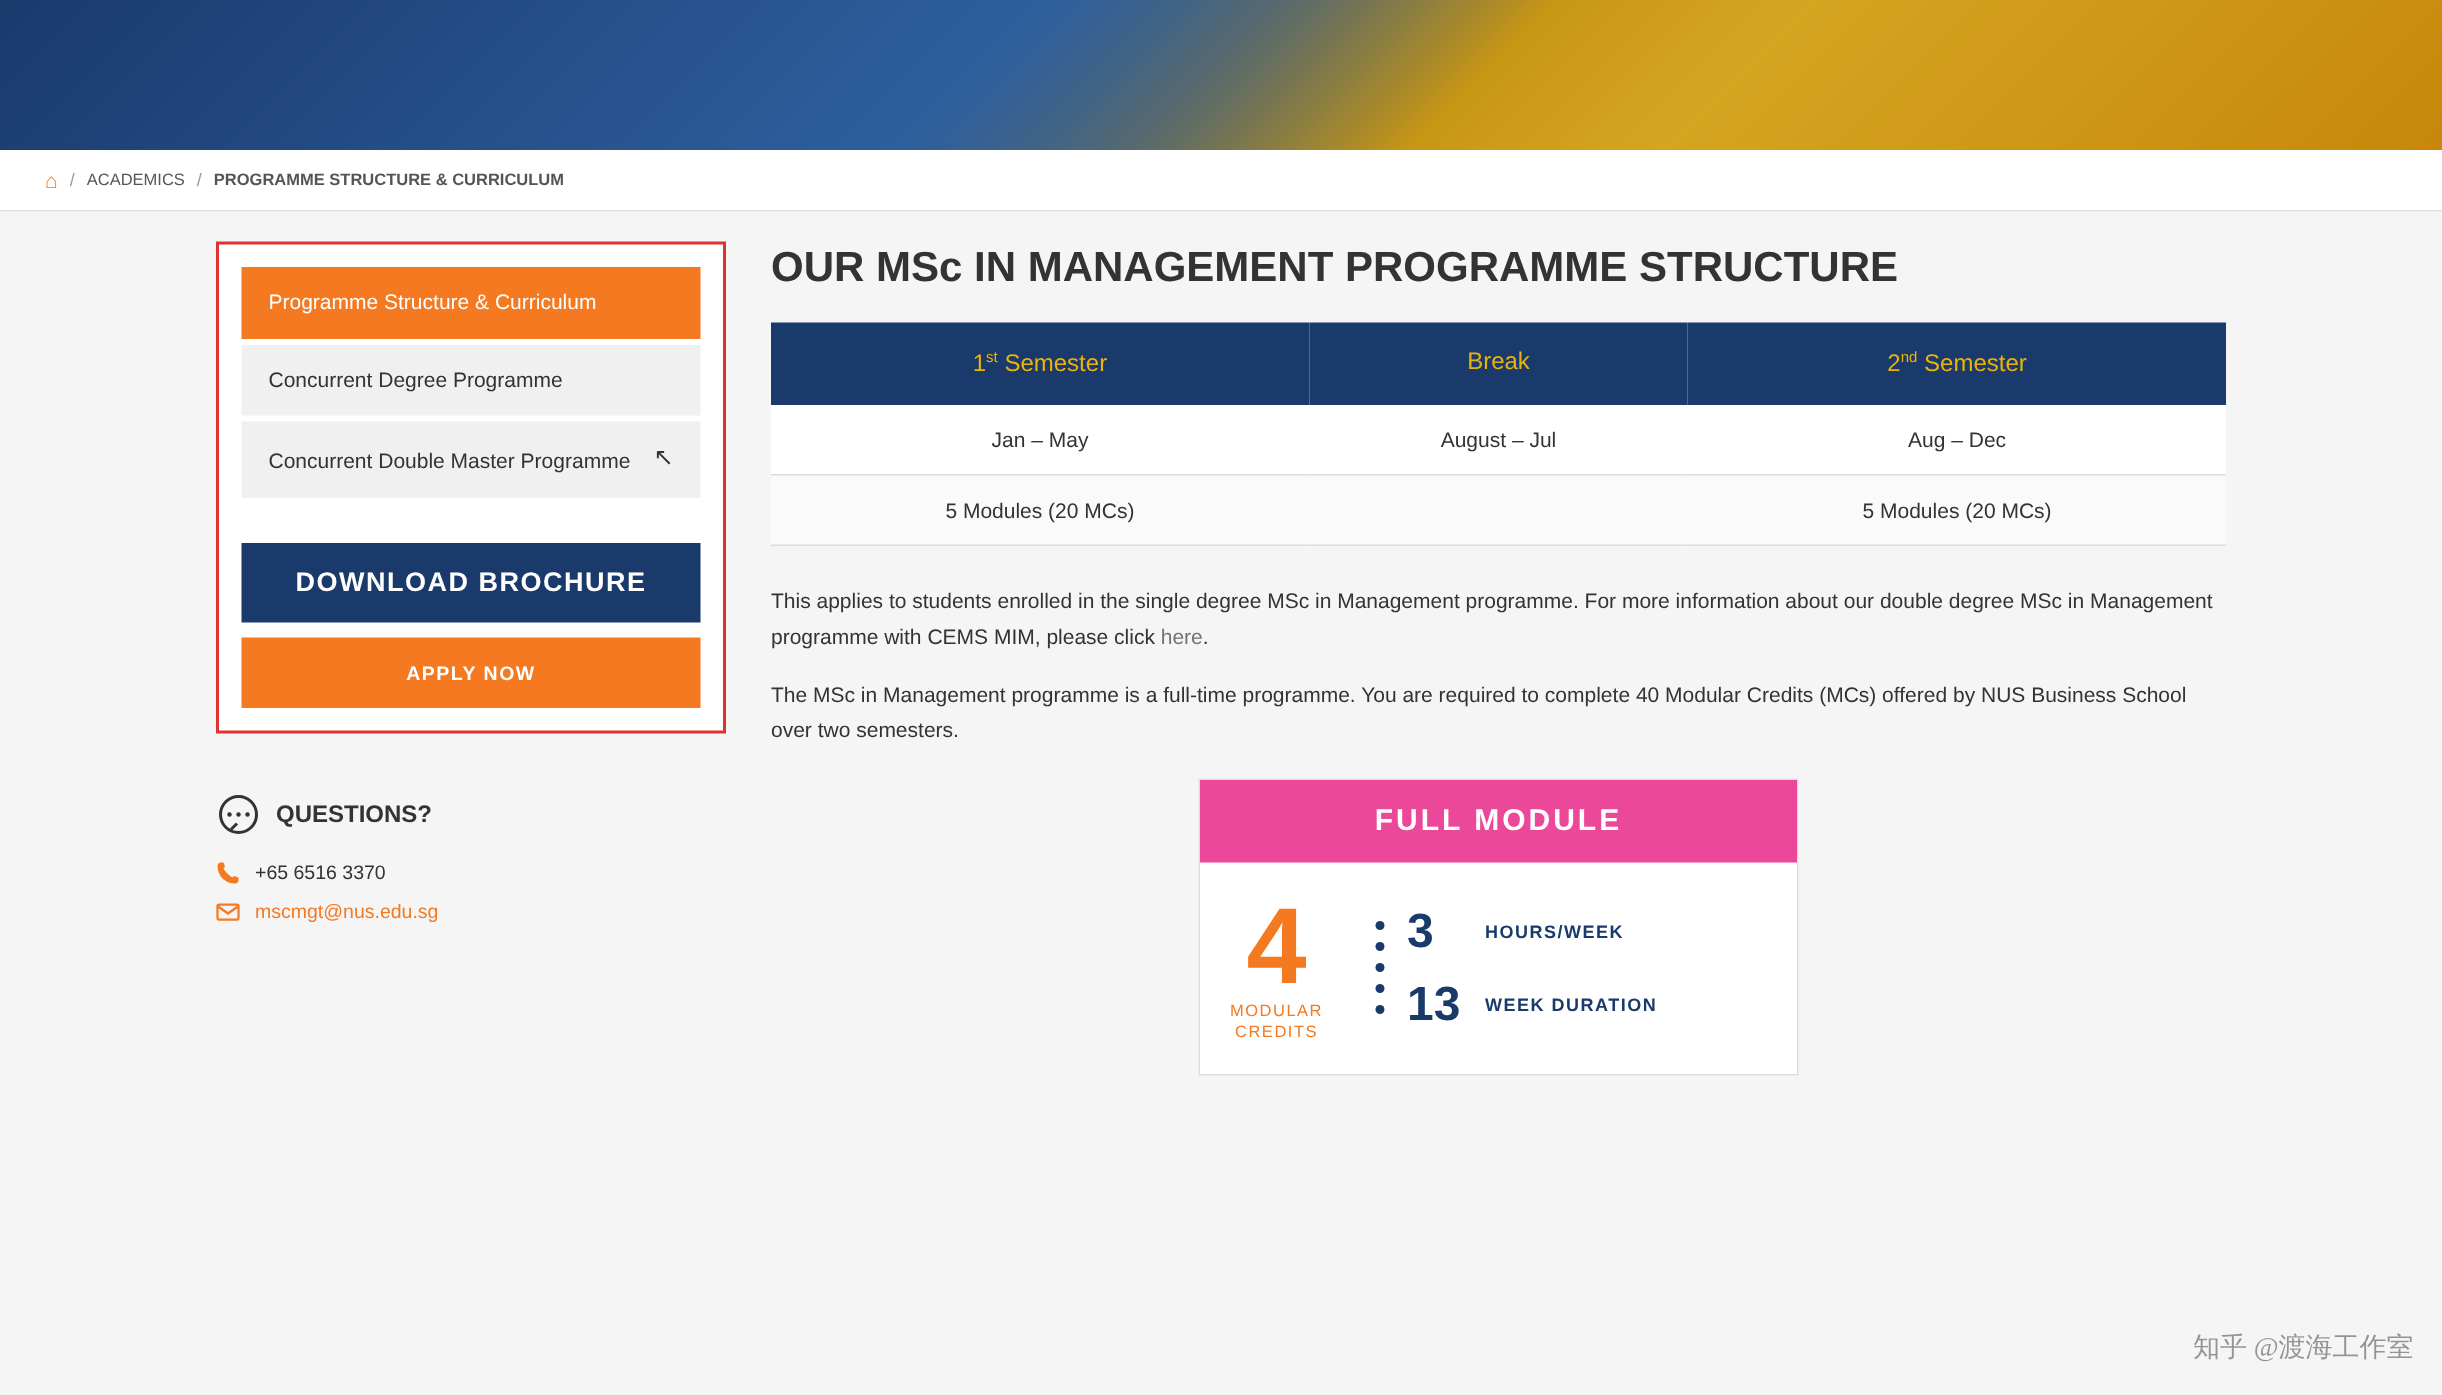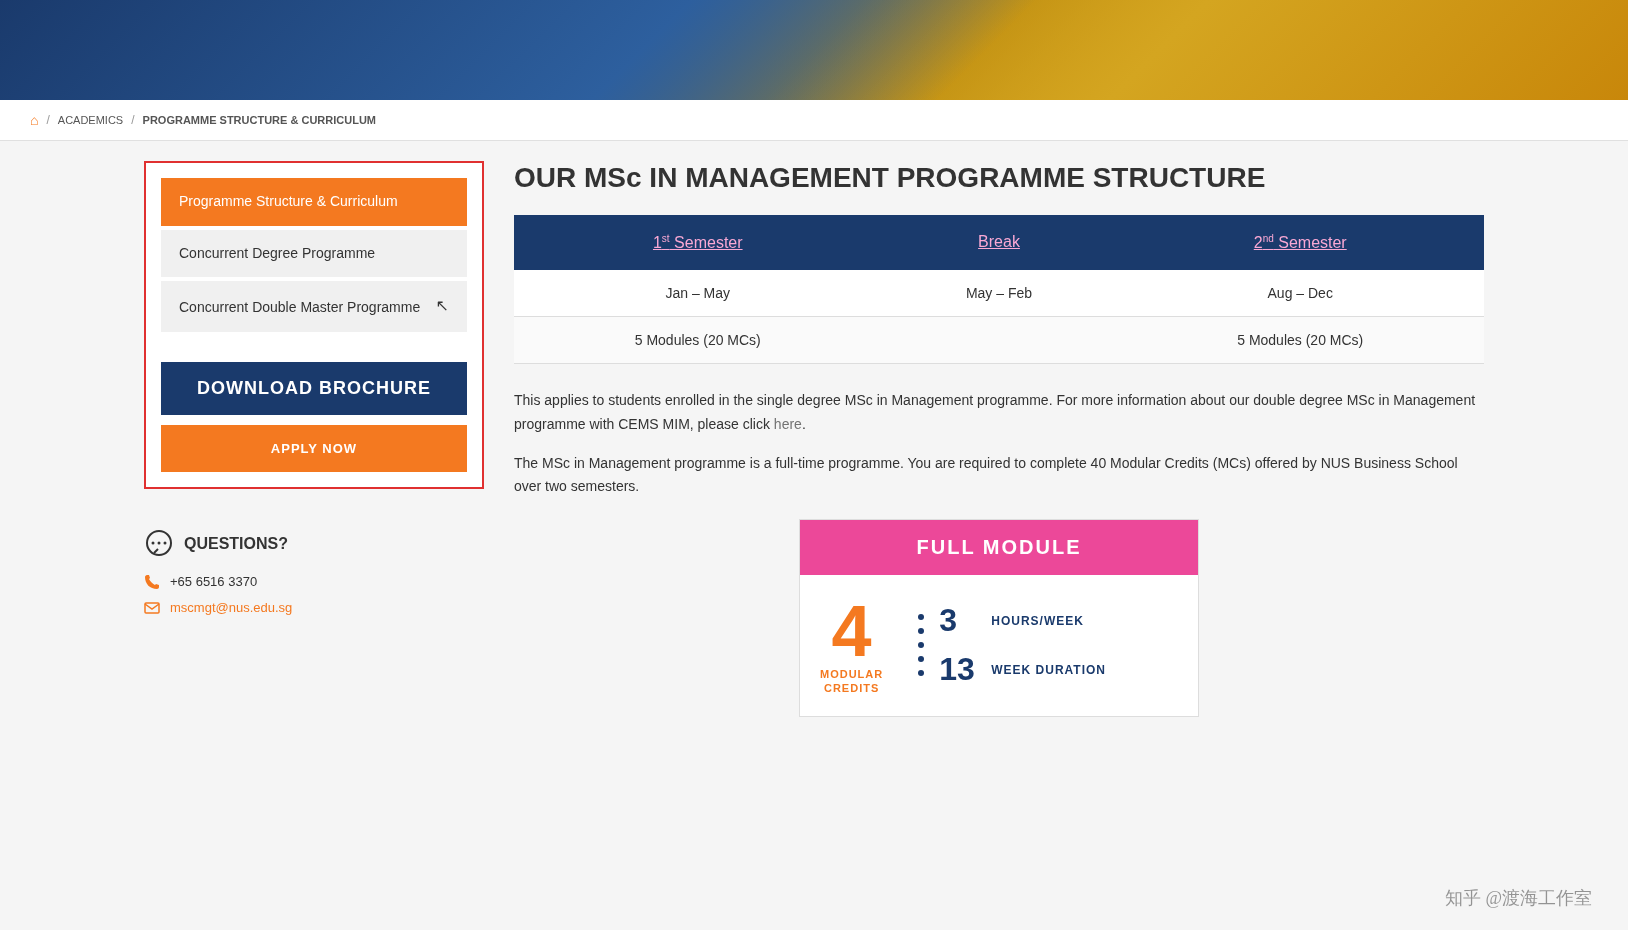--- a/index.html
+++ b/index.html
@@ -153,26 +153,25 @@
     }
 
     
     .schedule-table {
       width: 100%;
       border-collapse: collapse;
       margin-bottom: 25px;
     }
     .schedule-table th {
       background: #1a3a6c;
-      color: #f9a8d4;
+      color: #eab308;
       padding: 18px 20px;
       text-align: center;
       font-size: 16px;
       font-weight: normal;
-      text-decoration: underline;
     }
     .schedule-table th sup {
       font-size: 10px;
     }
     .schedule-table td {
       padding: 15px 20px;
       text-align: center;
       border-bottom: 1px solid #ddd;
       font-size: 14px;
     }
@@ -218,21 +217,21 @@
       padding-right: 20px;
     }
     .module-number-large {
       font-size: 72px;
       font-weight: bold;
       color: #f47920;
       line-height: 1;
     }
     .module-label {
       font-size: 11px;
-      font-weight: bold;
+      font-weight: normal;
       color: #f47920;
       text-transform: uppercase;
       letter-spacing: 1px;
       line-height: 1.3;
       text-align: center;
     }
     .module-divider {
       display: flex;
       flex-direction: column;
       gap: 8px;
@@ -265,21 +264,21 @@
       font-weight: bold;
       color: #1a3a6c;
       text-transform: uppercase;
       letter-spacing: 1px;
     }
 
     
     .watermark {
       position: fixed;
       bottom: 20px;
-      right: 36px;
+      right: 19px;
       color: rgba(0,0,0,0.4);
       font-size: 18px;
       font-family: serif;
       pointer-events: none;
     }
 
     
     .cursor-hand { cursor: pointer; align-items: flex-end; }
   </style>
 </head>
@@ -348,21 +347,21 @@
       <thead>
         <tr>
           <th>1<sup>st</sup> Semester</th>
           <th>Break</th>
           <th>2<sup>nd</sup> Semester</th>
         </tr>
       </thead>
       <tbody>
         <tr>
           <td>Jan – May</td>
-          <td>May – Feb</td>
+          <td>August – Jul</td>
           <td>Aug – Dec</td>
         </tr>
         <tr>
           <td>5 Modules (20 MCs)</td>
           <td></td>
           <td>5 Modules (20 MCs)</td>
         </tr>
       </tbody>
     </table>
 

